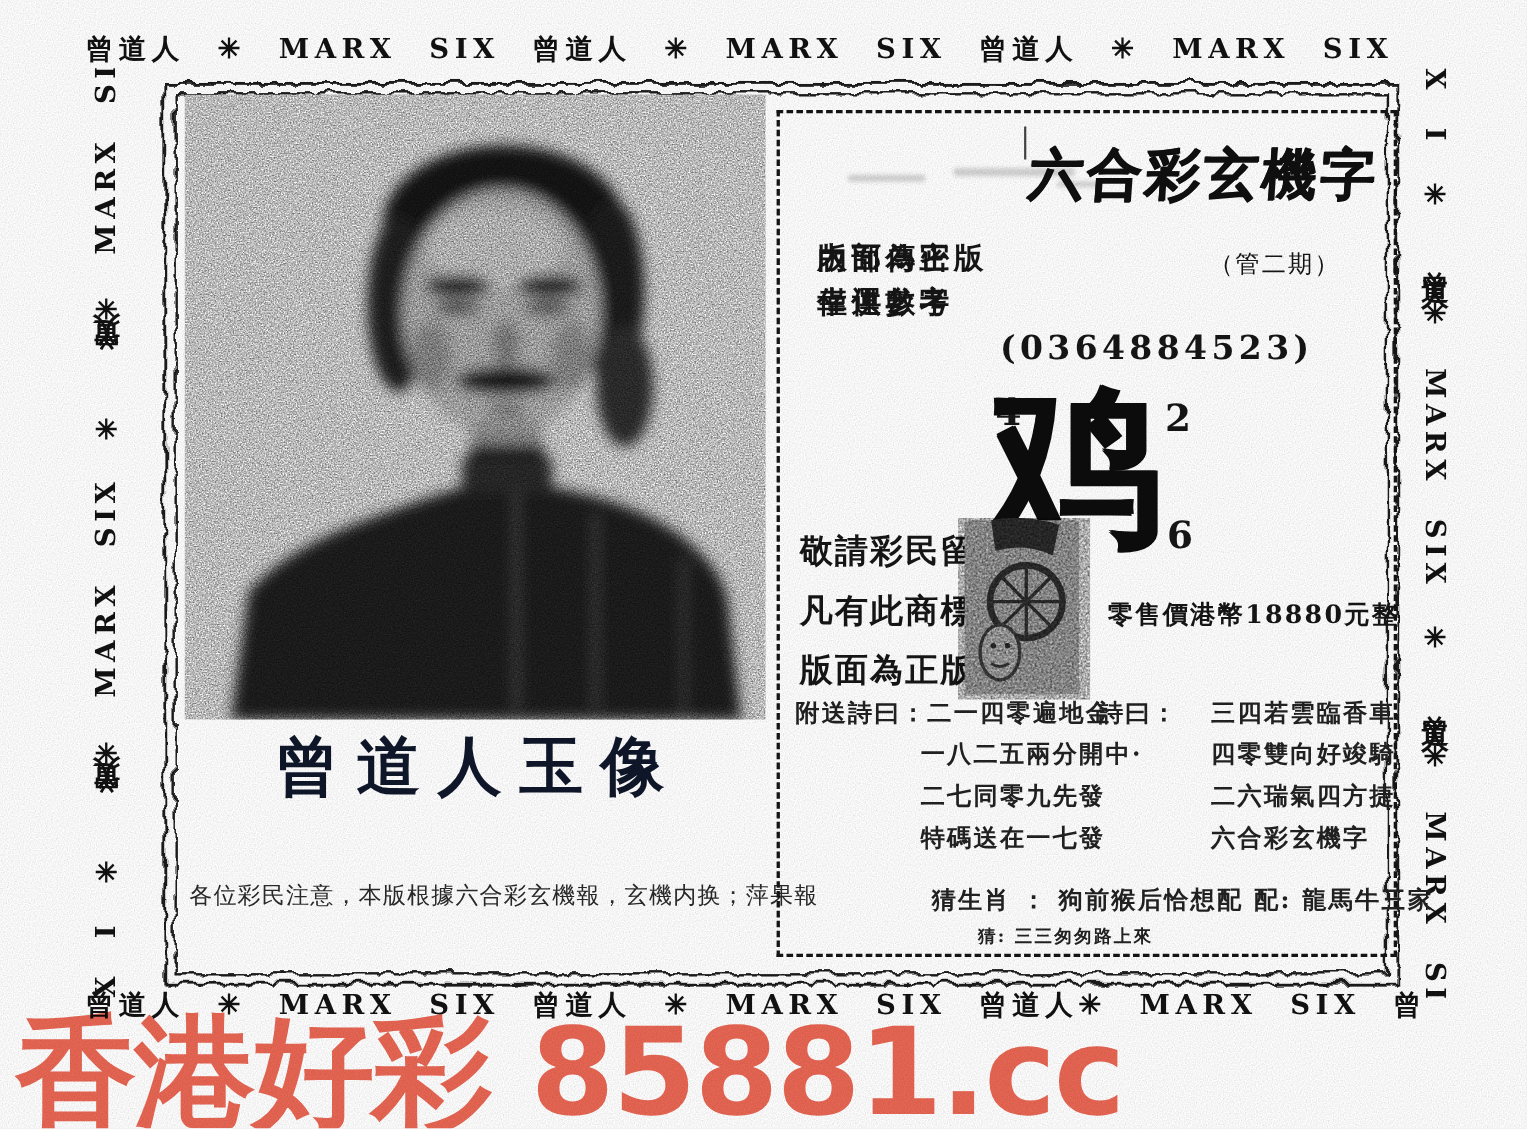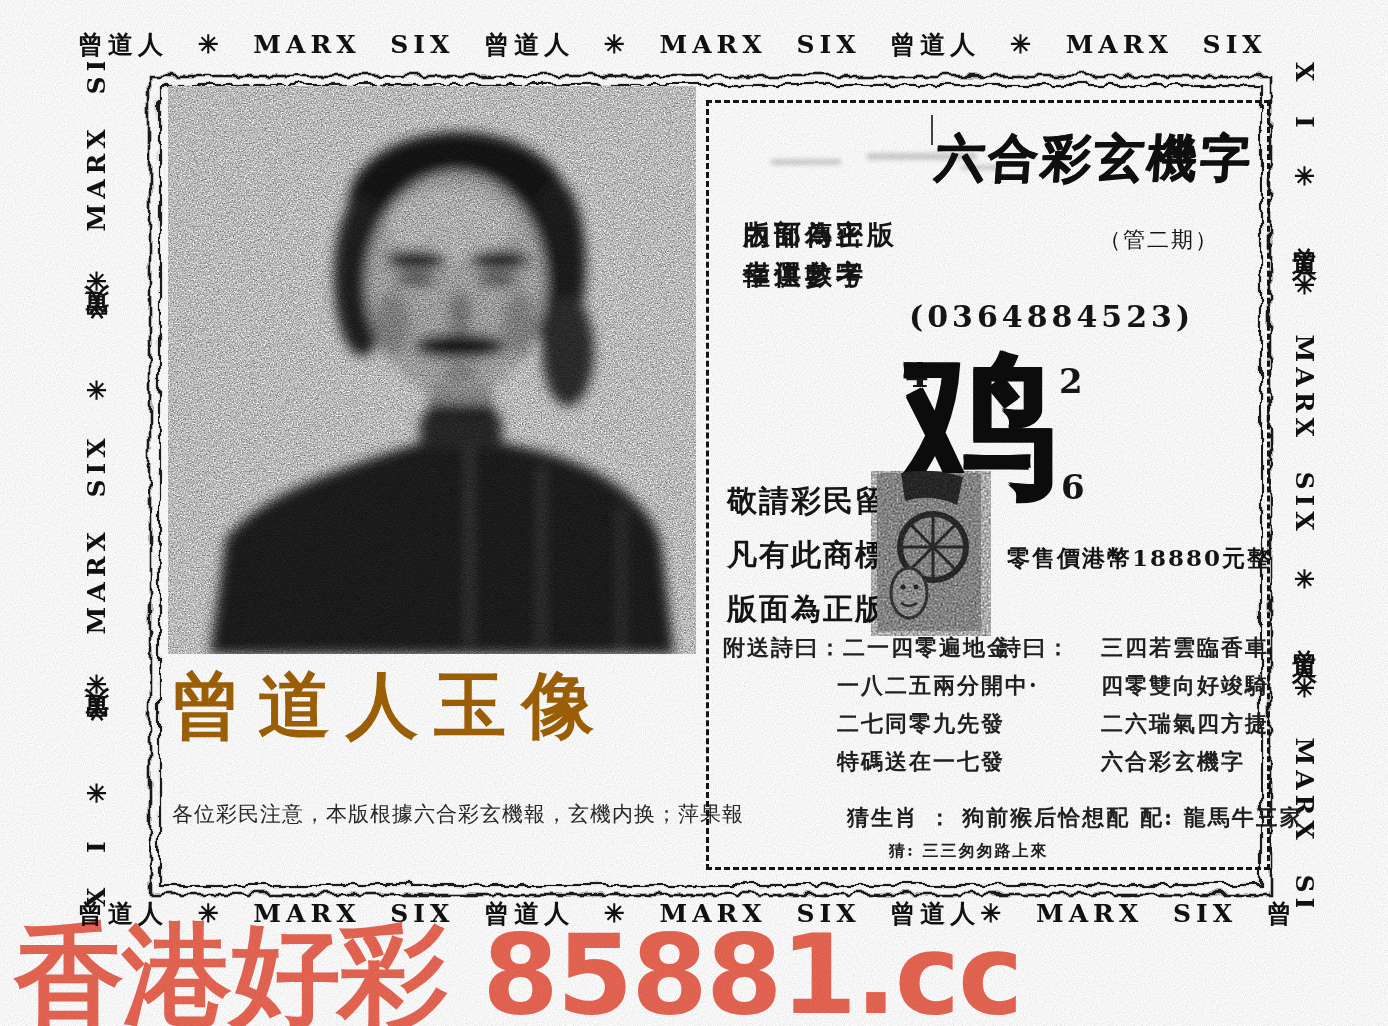--- a/index.html
+++ b/index.html
@@ -20,22 +20,22 @@
     font-weight:700;font-size:25px;letter-spacing:5px;word-spacing:16px;
     white-space:nowrap;overflow:hidden;color:#121212;
   }
   #border-left{left:80px;top:62px;width:38px;height:845px;transform:rotate(180deg);}
   #border-right{left:1283px;top:62px;width:38px;height:845px;}
   
   #frame{position:absolute;left:138px;top:64px;}
   
   #portrait{position:absolute;left:168px;top:86px;}
   #caption{
-    position:absolute;left:170px;top:658px;width:530px;
-    font-size:72px;font-weight:900;letter-spacing:16px;color:#a16207;
+    position:absolute;left:170px;top:658px;width:530px;text-align:center;
+    font-size:58px;font-weight:900;letter-spacing:16px;color:#0f172a;
   }
   .notice-line{
     position:absolute;left:172px;width:560px;font-size:21px;letter-spacing:1px;
     color:#2a2a2a;white-space:nowrap;
   }
   #notice1{top:800px;}
   #notice2{top:842px;}
   
   #panel{
     position:absolute;left:706px;top:100px;width:558px;height:764px;

